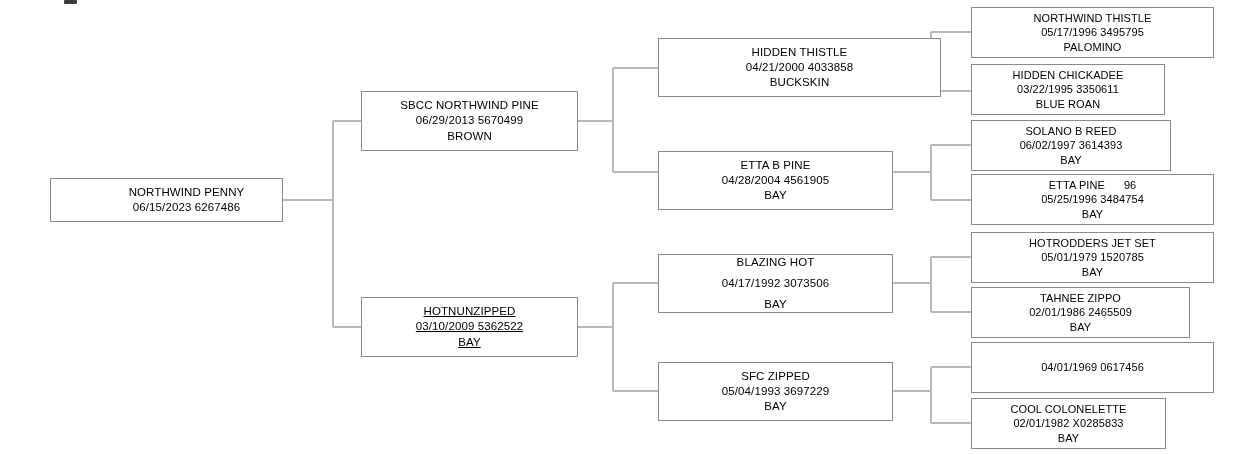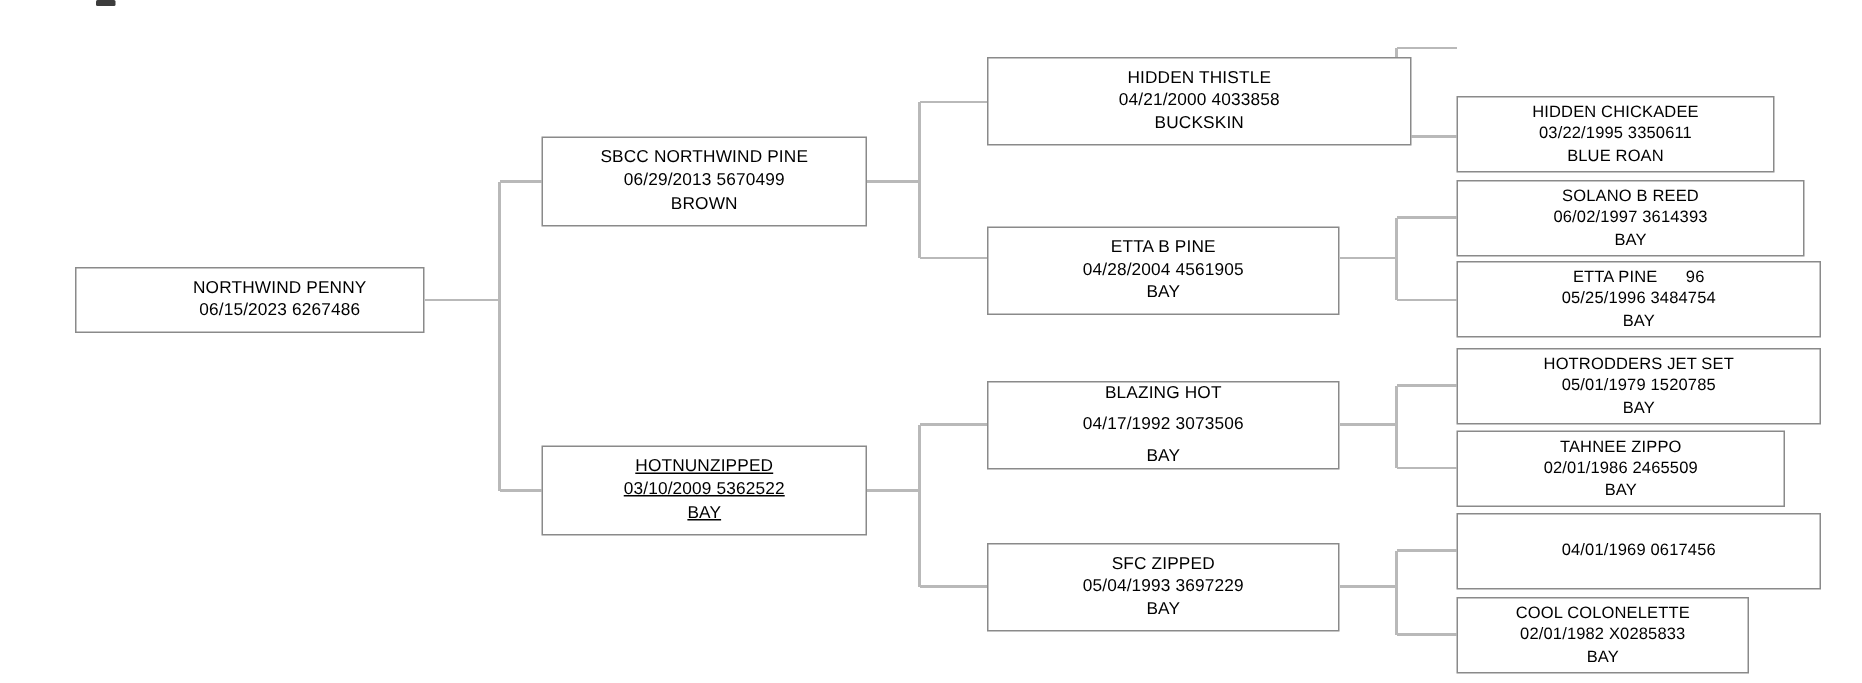--- a/index.html
+++ b/index.html
@@ -150,28 +150,33 @@
     <span class="line idline">04/17/1992 3073506</span>
     <span class="line color">BAY</span>
   </div>
 
   <div class="node gen2" style="left:658px; top:362px; width:235px; height:59px;">
     <span class="line name">SFC ZIPPED</span>
     <span class="line idline">05/04/1993 3697229</span>
     <span class="line color">BAY</span>
   </div>
 
-
-  <div class="node gen3" style="left:971px; top:64px; width:212px; height:51px;">
+  <div class="node gen3" style="left:971px; top:7px; width:243px; height:51px;">
+    <span class="line name">NORTHWIND THISTLE</span>
+    <span class="line idline">05/17/1996 3495795</span>
+    <span class="line color">PALOMINO</span>
+  </div>
+
+  <div class="node gen3" style="left:971px; top:64px; width:194px; height:51px;">
     <span class="line name">HIDDEN CHICKADEE</span>
     <span class="line idline">03/22/1995 3350611</span>
     <span class="line color">BLUE ROAN</span>
   </div>
 
-  <div class="node gen3" style="left:971px; top:120px; width:232px; height:51px;">
+  <div class="node gen3" style="left:971px; top:120px; width:200px; height:51px;">
     <span class="line name">SOLANO B REED</span>
     <span class="line idline">06/02/1997 3614393</span>
     <span class="line color">BAY</span>
   </div>
 
   <div class="node gen3" style="left:971px; top:174px; width:243px; height:51px;">
     <span class="line name">ETTA PINE      96</span>
     <span class="line idline">05/25/1996 3484754</span>
     <span class="line color">BAY</span>
   </div>

